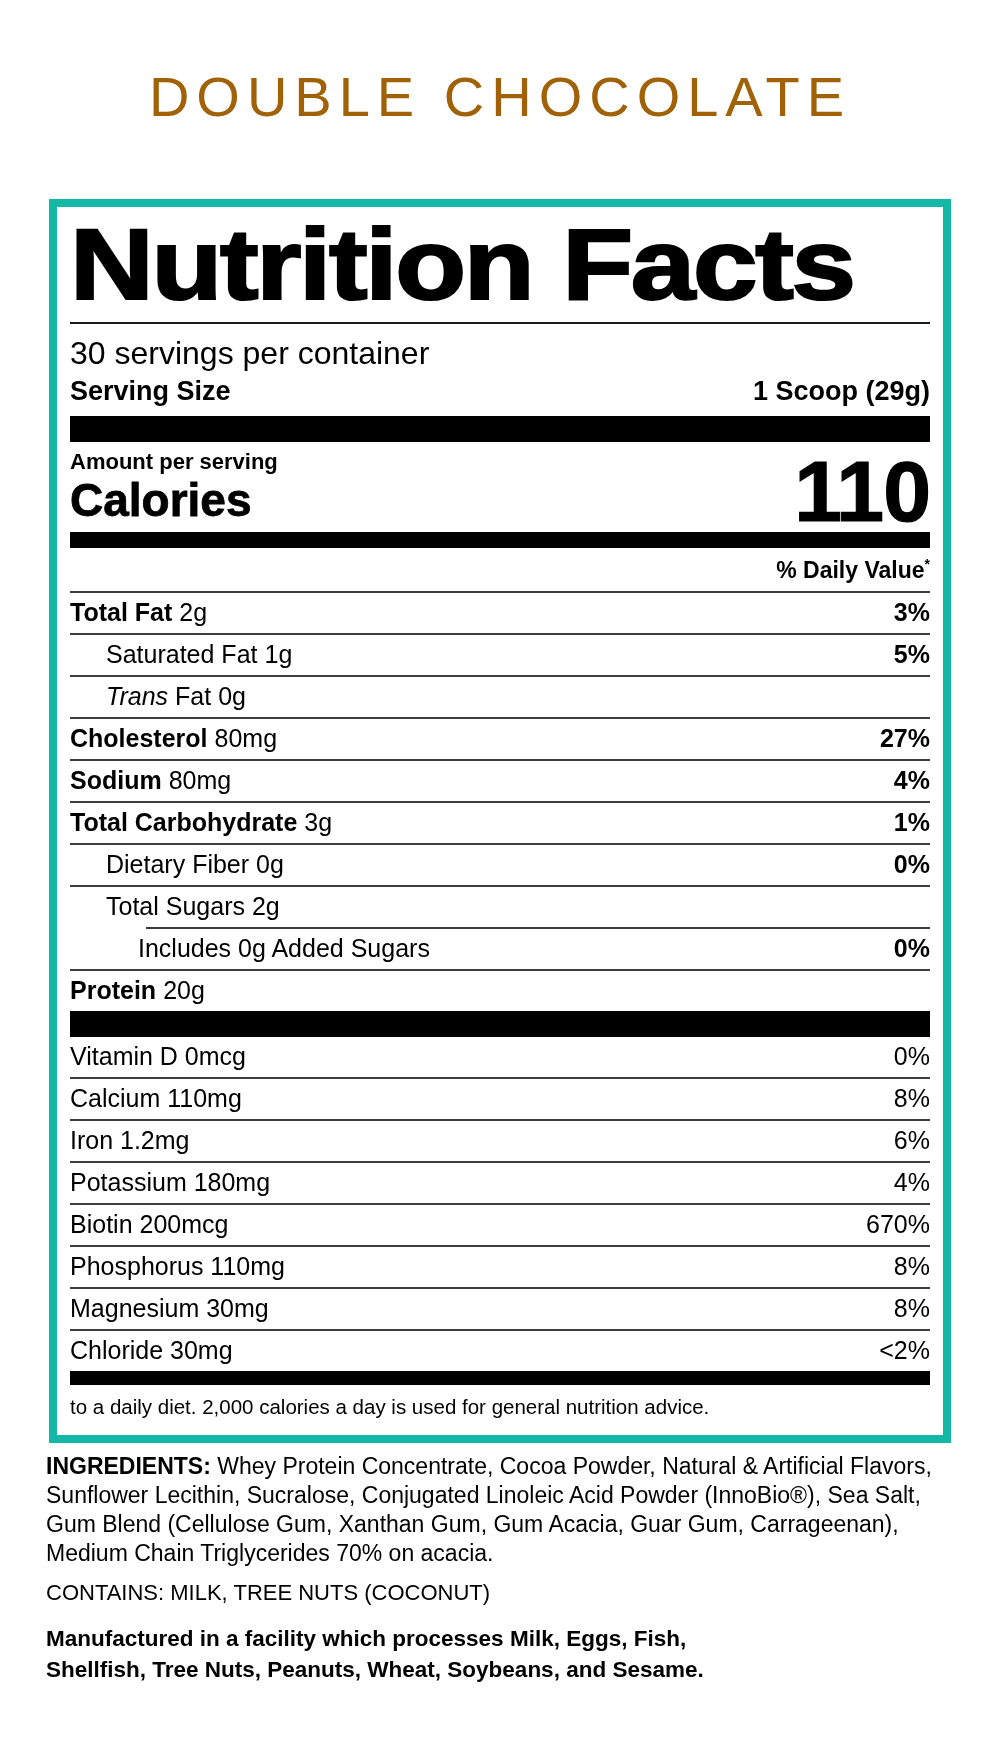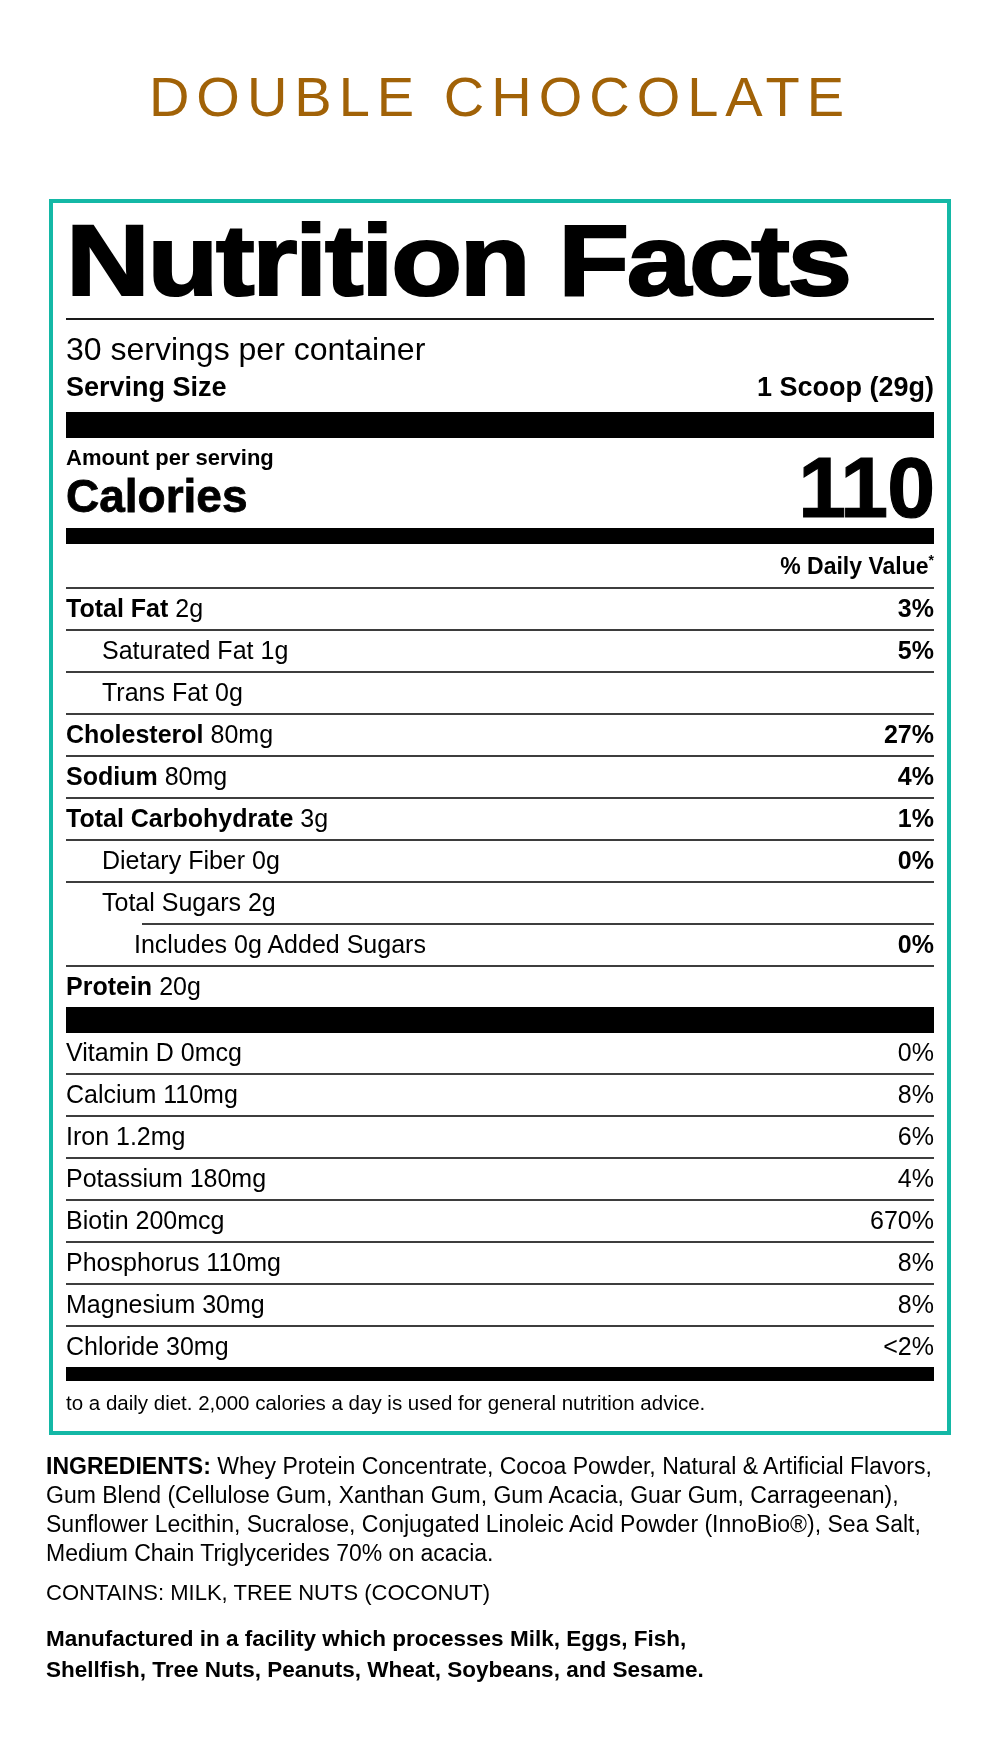--- a/index.html
+++ b/index.html
@@ -13,21 +13,21 @@
     padding-top:64px;
     text-align:center;
     font-size:56px;
     letter-spacing:7px;
     font-weight:400;
     color:#a16207;
   }
   .label-box {
     width:902px;
     margin:70px auto 0;
-    border:4px solid #14b8a6;
+    border:8px solid #14b8a6;
     padding:6px 13px 10px;
   }
   .nf-title {
     font-size:100px;
     font-weight:bold;
     line-height:0.95;
     letter-spacing:-2px;
     -webkit-text-stroke:2.2px #000;
     white-space:nowrap;
     display:inline-block;
@@ -55,28 +55,28 @@
   .dv-header sup { font-size:14px; vertical-align:super; }
   .row {
     display:flex; justify-content:space-between; align-items:baseline;
     font-size:25px; padding:5px 0 6px;
     border-top:2px solid #3d3d3d;
     line-height:1.16;
   }
   .row.no-line { border-top:none; }
   .sub-divider { border-top:2px solid #3d3d3d; margin-left:76px; }
   .bold { font-weight:bold; }
-  .it { }
+  .it { font-style:italic; }
   .ind1 { padding-left:36px; }
   .ind2 { padding-left:68px; }
   .amt { margin-left:7px; }
   .vits .row:first-child { border-top:none; }
   .footnote { font-size:20.5px; line-height:1.24; padding:9px 0 6px; }
   .below { width:908px; margin:0 auto; }
-  .ingredients { margin-top:17px; font-size:23px; line-height:1.26; }
+  .ingredients { margin-top:9px; font-size:23px; line-height:1.26; }
   .ing-label { font-weight:bold; }
   .contains { margin-top:12px; font-size:22px; font-weight:normal; }
   .facility { margin-top:17px; font-size:22.5px; font-weight:bold; line-height:1.4; }
 </style>
 </head>
 <body>
 
 <div class="product-title">DOUBLE CHOCOLATE</div>
 
 <div class="label-box">
@@ -194,22 +194,22 @@
 
   <div class="footnote">
     <div>to a daily diet. 2,000 calories a day is used for general nutrition advice.</div>
   </div>
 
 </div>
 
 <div class="below">
   <div class="ingredients">
     <div><span class="ing-label">INGREDIENTS:</span><span> Whey Protein Concentrate, Cocoa Powder, Natural &amp; Artificial Flavors,</span></div>
+    <div>Sunflower Lecithin, Sucralose, Conjugated Linoleic Acid Powder (InnoBio®), Sea Salt,</div>
     <div>Gum Blend (Cellulose Gum, Xanthan Gum, Gum Acacia, Guar Gum, Carrageenan),</div>
-    <div>Sunflower Lecithin, Sucralose, Conjugated Linoleic Acid Powder (InnoBio®), Sea Salt,</div>
     <div>Medium Chain Triglycerides 70% on acacia.</div>
   </div>
 
   <div class="contains">CONTAINS: MILK, TREE NUTS (COCONUT)</div>
 
   <div class="facility">
     <div>Manufactured in a facility which processes Milk, Eggs, Fish,</div>
     <div>Shellfish, Tree Nuts, Peanuts, Wheat, Soybeans, and Sesame.</div>
   </div>
 </div>

